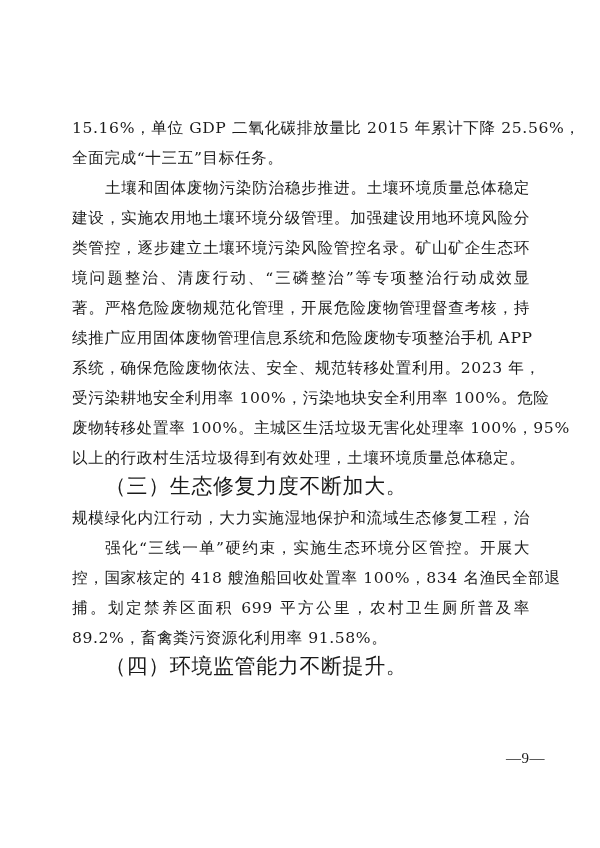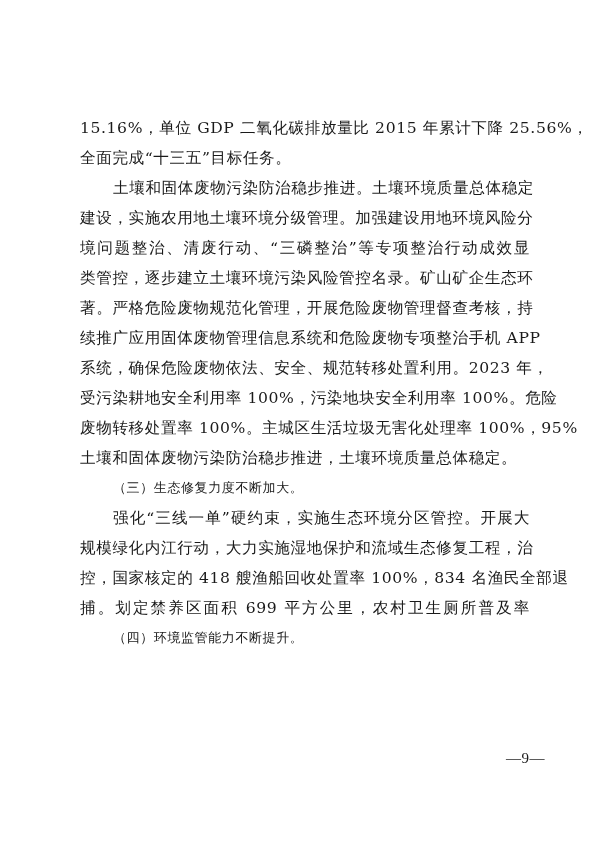--- a/index.html
+++ b/index.html
@@ -31,33 +31,32 @@
     }
     .line {
       display: block;
       height: 30px;
       line-height: 30px;
       font-size: 15.6px;
       white-space: nowrap;
       letter-spacing: 0.6px;
       text-align: justify;
       text-align-last: justify;
-      margin-left: 8px;
     }
     .line.last {
       text-align-last: left;
     }
     .line.indent {
       padding-left: 33px;
     }
     .line.heading {
       padding-left: 33px;
       text-align-last: left;
-      font-family: Liberation Serif, serif;
-      font-size: 13px;
+      font-family: Liberation Mono, monospace;
+      font-size: 21px;
     }
     .page-number {
       position: absolute;
       left: 506px;
       top: 750px;
       font-size: 15px;
       font-family: "Liberation Serif", "DejaVu Serif", serif;
       letter-spacing: 0.5px;
     }
   </style>
@@ -68,39 +67,40 @@
   <div class="content">
 
     <div>
       <span class="line">15.16%，单位 GDP 二氧化碳排放量比 2015 年累计下降 25.56%，</span>
       <span class="line last">全面完成“十三五”目标任务。</span>
     </div>
 
     <div>
       <span class="line indent">土壤和固体废物污染防治稳步推进。土壤环境质量总体稳定</span>
       <span class="line">建设，实施农用地土壤环境分级管理。加强建设用地环境风险分</span>
+      <span class="line">类管控，逐步建立土壤环境污染风险管控名录。矿山矿企生态环</span>
       <span class="line">境问题整治、清废行动、“三磷整治”等专项整治行动成效显</span>
-      <span class="line">类管控，逐步建立土壤环境污染风险管控名录。矿山矿企生态环</span>
       <span class="line">著。严格危险废物规范化管理，开展危险废物管理督查考核，持</span>
       <span class="line">续推广应用固体废物管理信息系统和危险废物专项整治手机 APP</span>
       <span class="line">系统，确保危险废物依法、安全、规范转移处置利用。2023 年，</span>
       <span class="line">受污染耕地安全利用率 100%，污染地块安全利用率 100%。危险</span>
       <span class="line">废物转移处置率 100%。主城区生活垃圾无害化处理率 100%，95%</span>
-      <span class="line last">土壤和固体废物污染防治稳步推进，土壤环境质量总体稳定。</span>
+      <span class="line last">以上的行政村生活垃圾得到有效处理，土壤环境质量总体稳定。</span>
     </div>
 
     <div>
       <span class="line heading">（三）生态修复力度不断加大。</span>
     </div>
 
     <div>
+      <span class="line">规模绿化内江行动，大力实施湿地保护和流域生态修复工程，治</span>
       <span class="line indent">强化“三线一单”硬约束，实施生态环境分区管控。开展大</span>
-      <span class="line">规模绿化内江行动，大力实施湿地保护和流域生态修复工程，治</span>
       <span class="line">控，国家核定的 418 艘渔船回收处置率 100%，834 名渔民全部退</span>
       <span class="line">捕。划定禁养区面积 699 平方公里，农村卫生厕所普及率</span>
+      <span class="line last">89.2%，畜禽粪污资源化利用率 91.58%。</span>
     </div>
 
     <div>
       <span class="line heading">（四）环境监管能力不断提升。</span>
     </div>
 
 
   </div>
 
   <div class="page-number">—9—</div>

